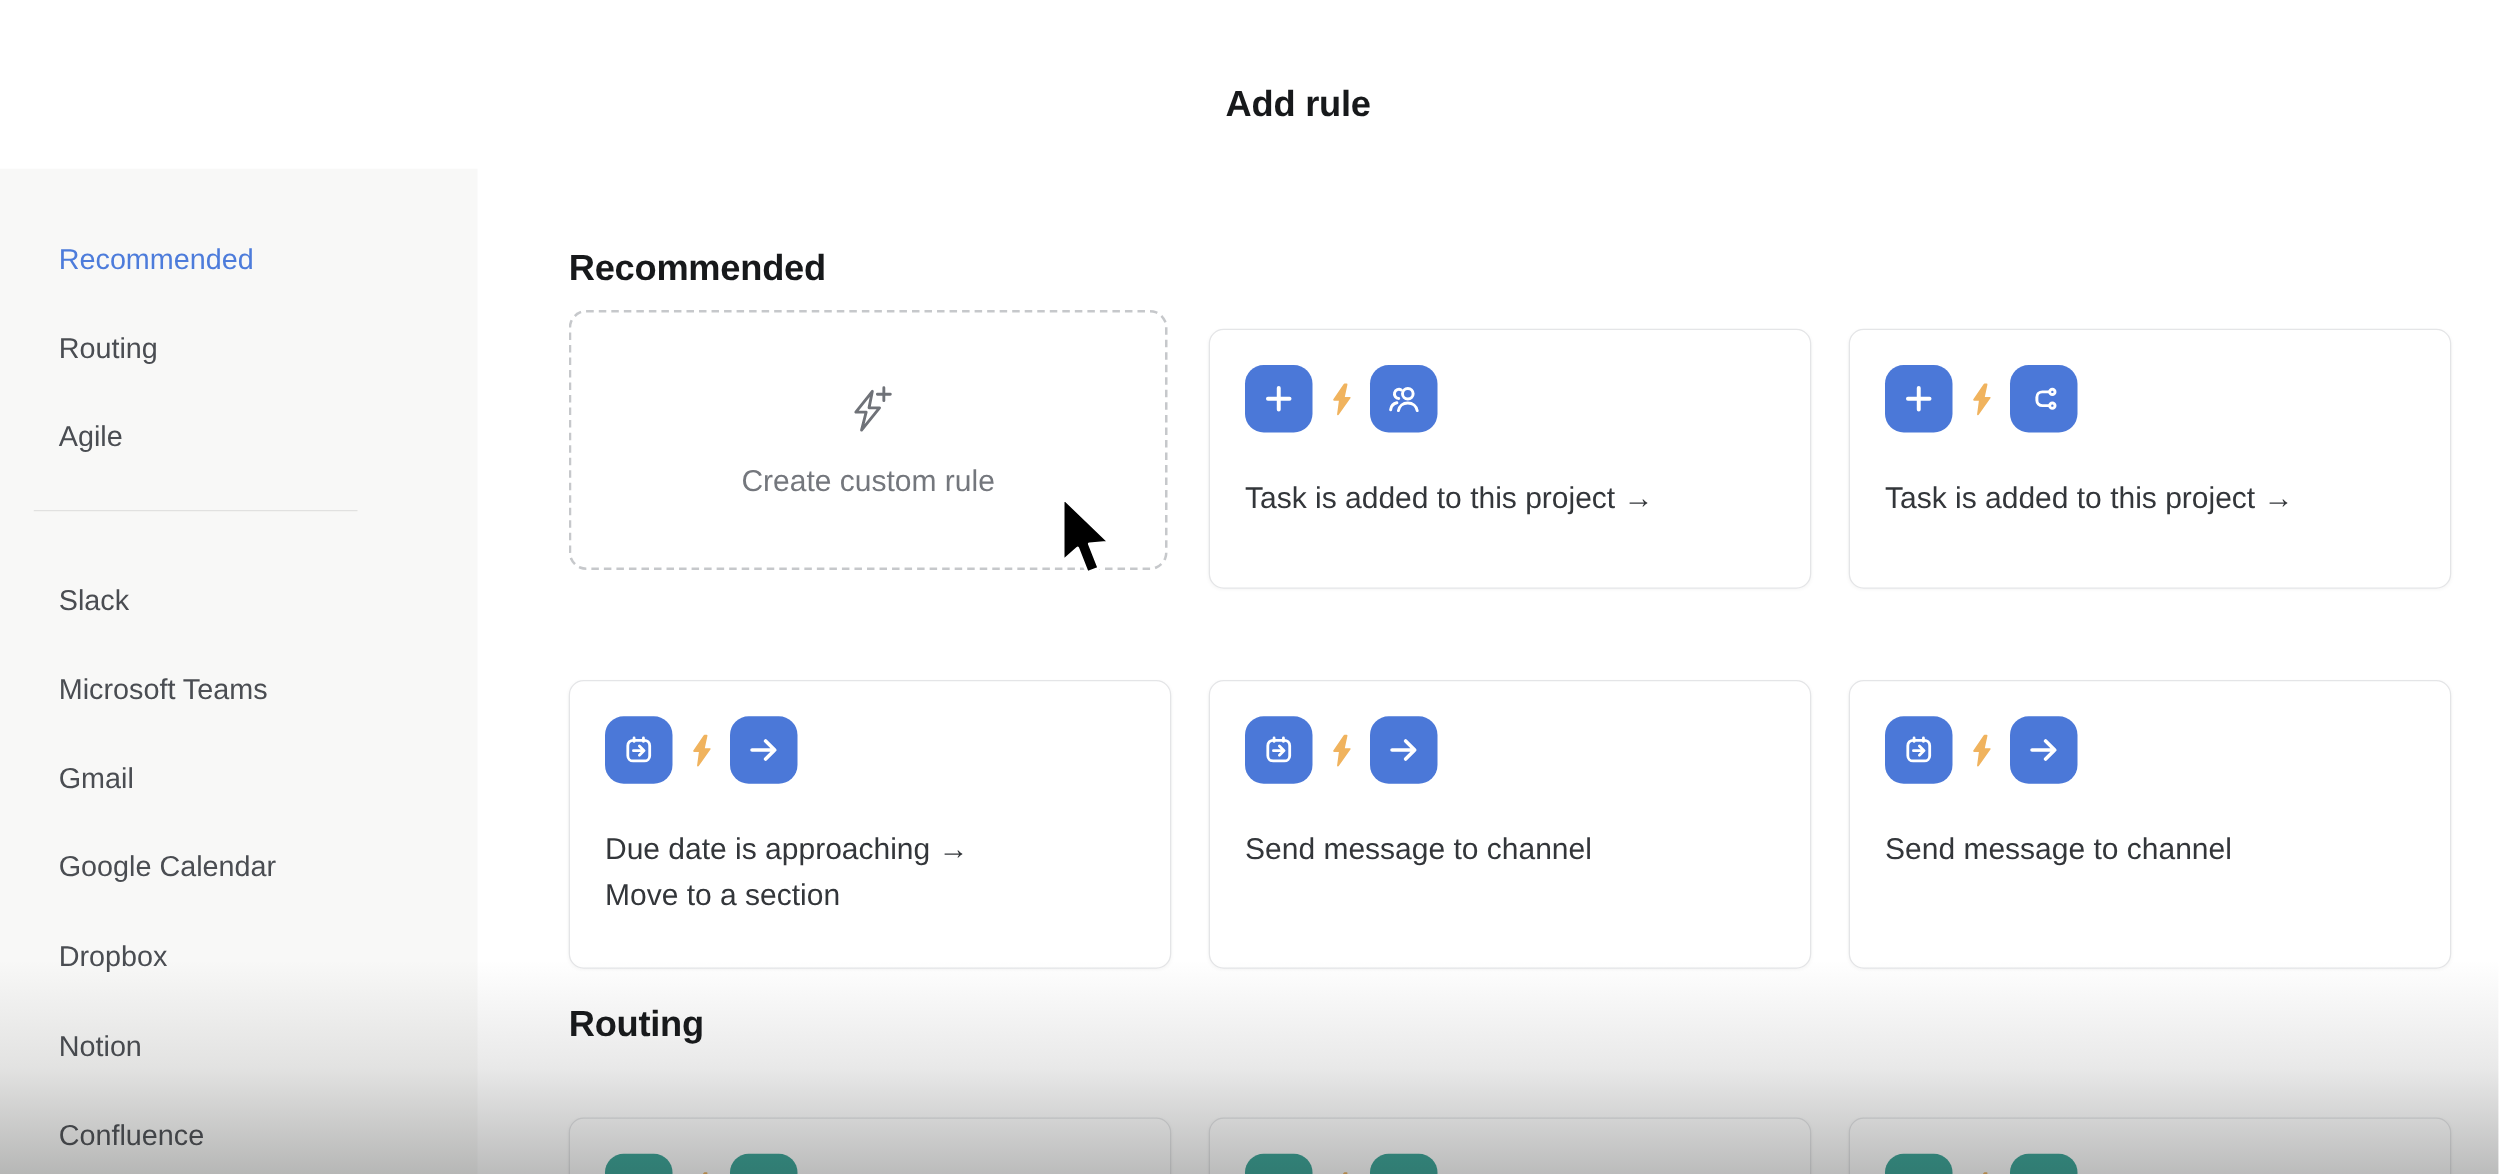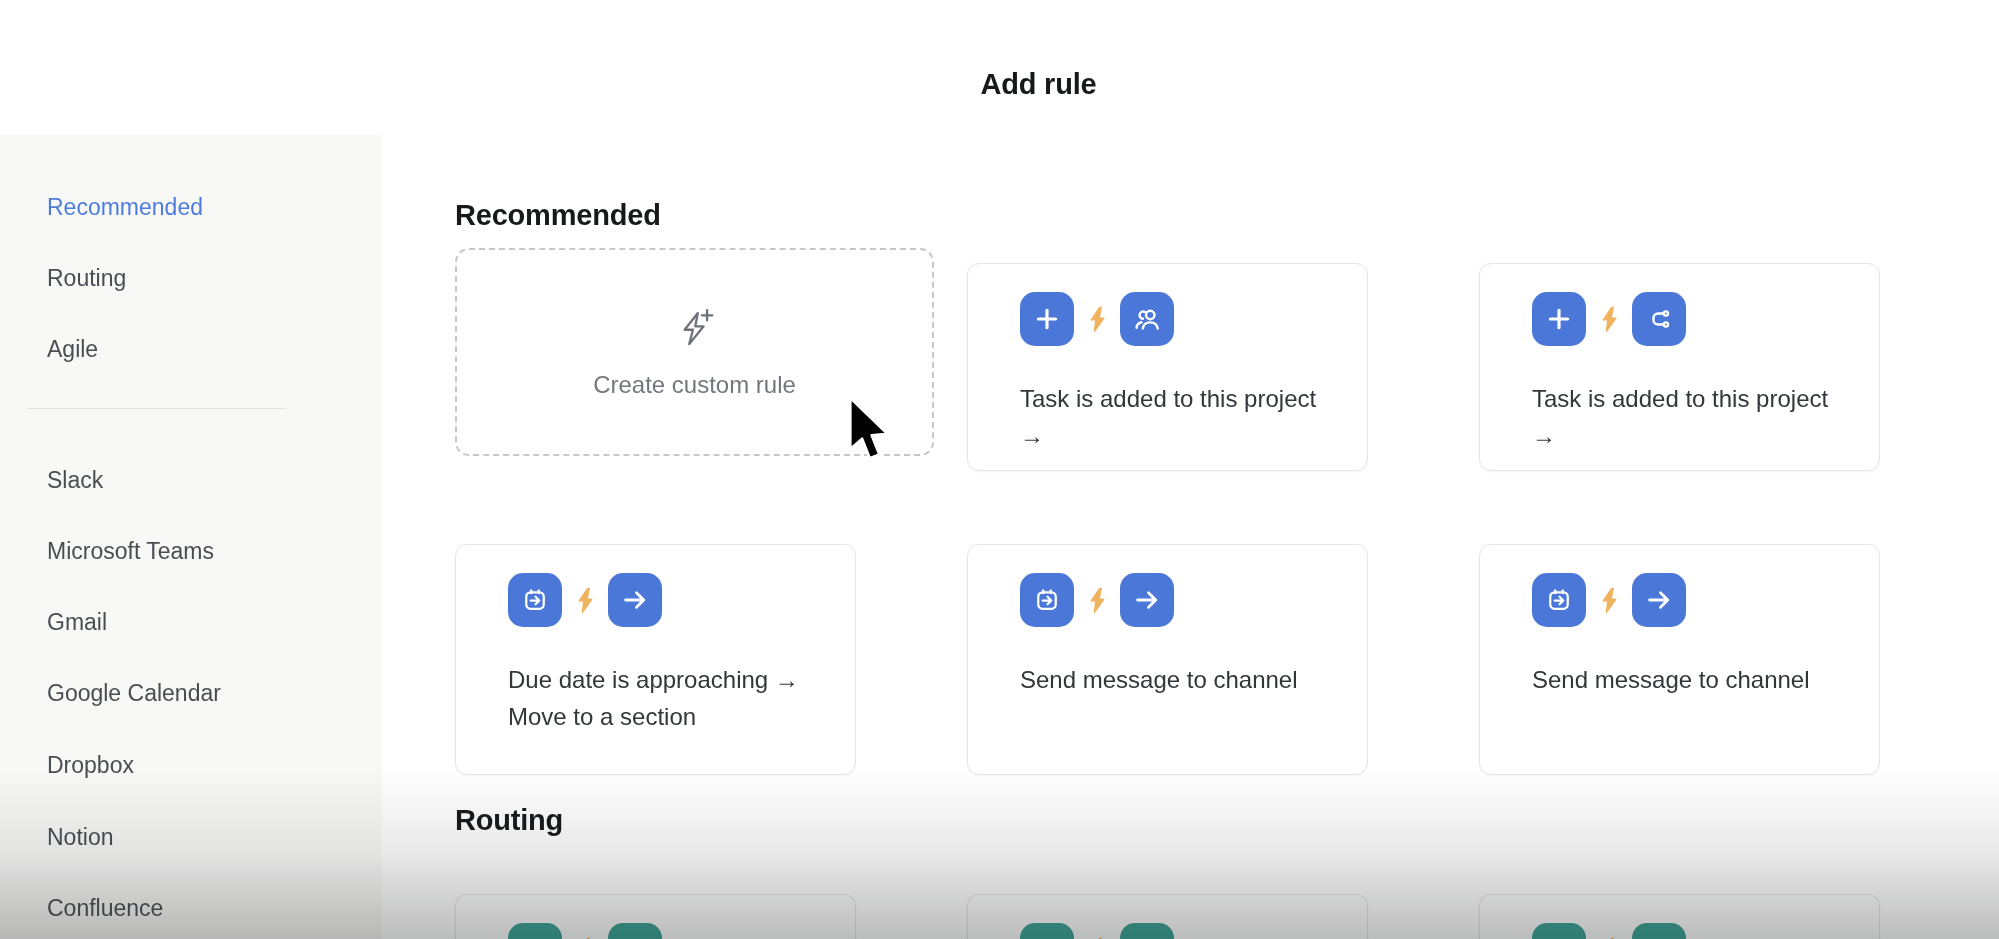--- a/index.html
+++ b/index.html
@@ -30,24 +30,24 @@
     position:absolute; left:27px; width:259px; height:1px; background:#e1e1e0;
     list-style:none;
   }
   
   .section-heading {
     position:absolute; font-size:29px; font-weight:600; letter-spacing:-.2px;
     color:#17191b;
   }
   
   .card {
-    position:absolute; width:401px; background:#ffffff;
+    position:absolute; width:482px; background:#ffffff;
     border:1px solid #e4e5e7; border-radius:12px;
     box-shadow:0 1px 3px rgba(0,0,0,.04);
-    padding:28px 34px 0 52px; cursor:pointer;
+    padding:28px 34px 0 28px; cursor:pointer;
   }
   .card-custom {
     position:absolute; width:479px; background:#ffffff;
     border:2px dashed #c6c8cb; border-radius:14px; cursor:pointer;
     display:flex; flex-direction:column; align-items:center; justify-content:center;
     gap:16px;
   }
   .card-custom .custom-label { font-size:24px; color:#74777d; }
   .icon-row { display:flex; align-items:center; gap:11px; }
   .sq {

